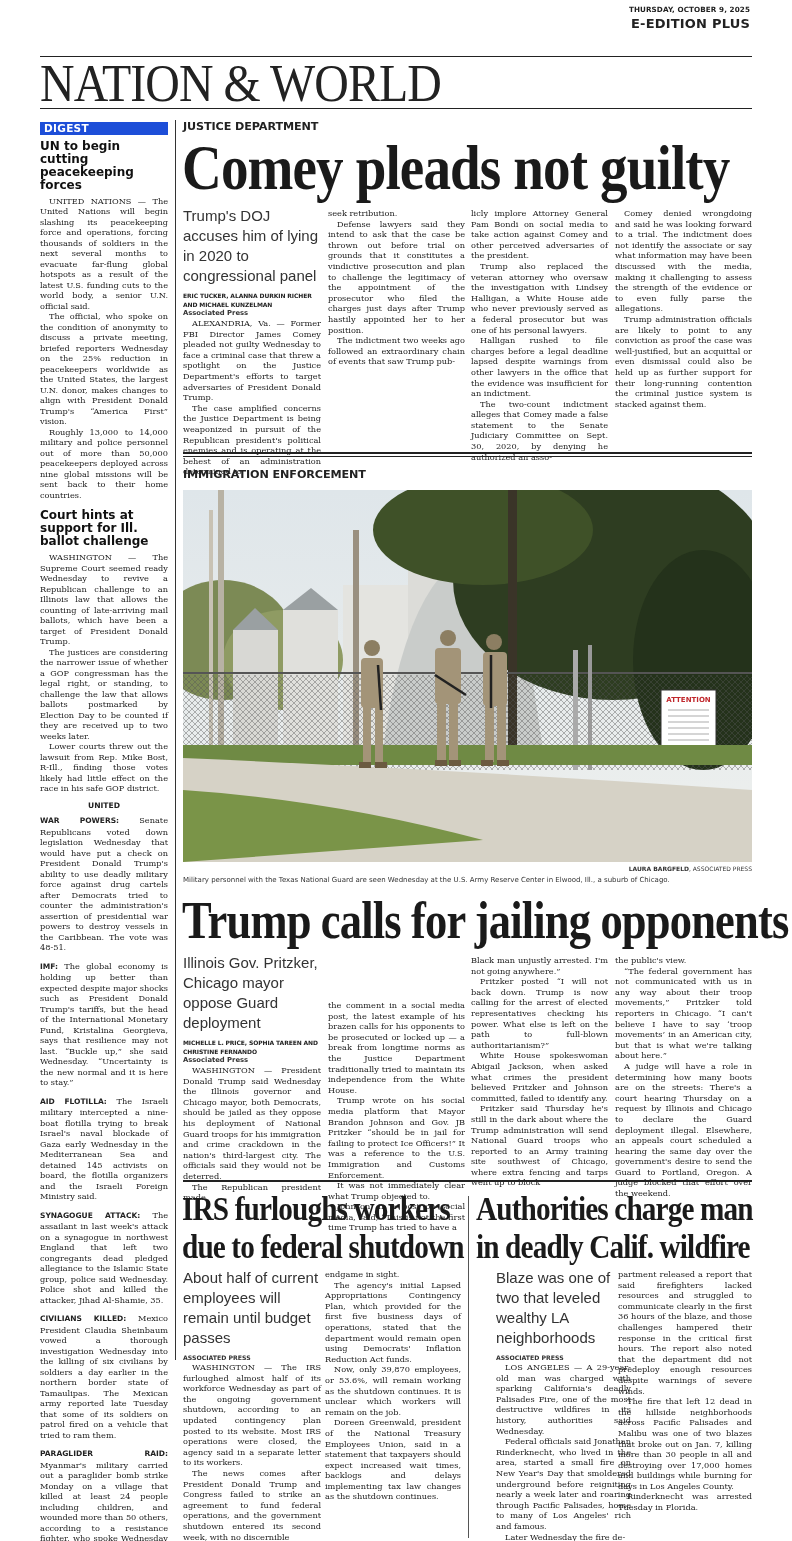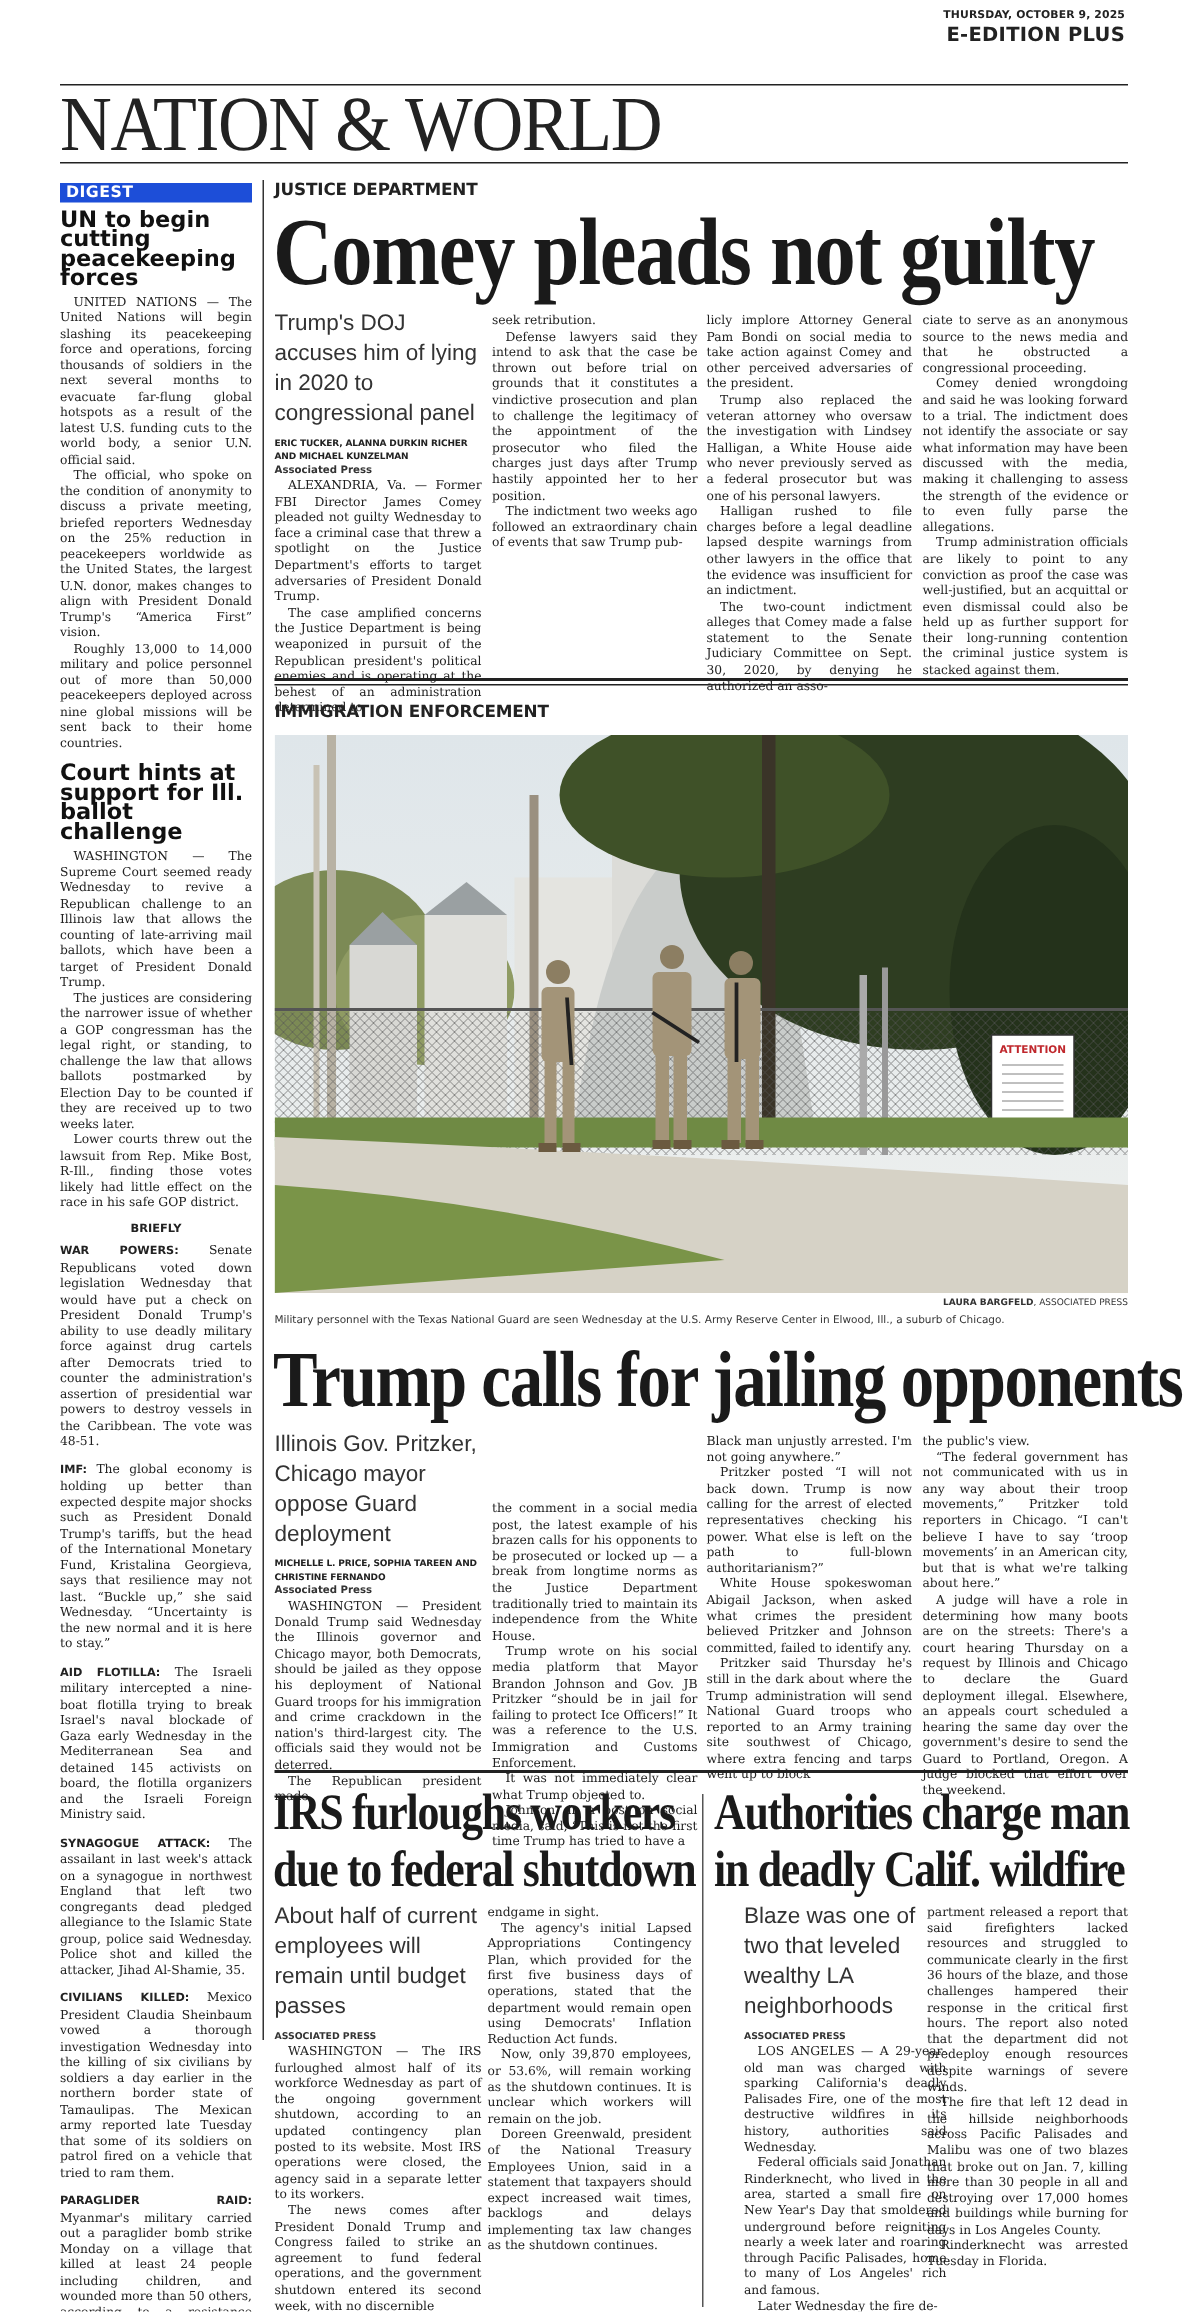--- a/index.html
+++ b/index.html
@@ -9,21 +9,21 @@
 .sans{font-family:"DejaVu Sans","Liberation Sans",sans-serif}
 .masthead-date{right:42px;top:5px;font-size:7.2px;font-weight:bold;letter-spacing:.1px;color:#222}
 .masthead-edition{right:42px;top:16px;font-size:13px;font-weight:bold;color:#222;letter-spacing:.2px}
 .rule-top{left:40px;right:40px;top:56px;height:1px;background:#222}
 .section-title{left:40px;top:58px;font-family:"Liberation Serif",serif;font-size:52px;line-height:52px;letter-spacing:-1px;transform:scaleX(.92);transform-origin:left;color:#222}
 .rule-bot{left:40px;right:40px;top:108px;height:1px;background:#222}
 .col-div{left:175px;top:120px;width:1px;height:1240px;background:#333}
 
 .digest{left:40px;top:122px;width:128px;font-size:8.2px;line-height:10.5px;text-align:justify;hyphens:auto}
 .digest-tag{background:#1d4ed8;color:#fff;font-family:"DejaVu Sans",sans-serif;font-weight:bold;font-size:10.5px;padding:1px 4px;margin-bottom:5px;letter-spacing:.3px}
-.dg-head{font-family:"DejaVu Sans",sans-serif;font-weight:bold;font-size:15px;line-height:13px;margin:0 0 4px;color:#111;text-align:left}
+.dg-head{font-family:"DejaVu Sans",sans-serif;font-weight:bold;font-size:12px;line-height:13px;margin:0 0 4px;color:#111;text-align:left}
 .digest p{text-indent:9px}
 .digest .brief{text-indent:0;margin-top:8px}
 .brief-label{font-family:"DejaVu Sans",sans-serif;font-weight:bold;font-size:7.5px}
 .briefly{text-align:center;font-family:"DejaVu Sans",sans-serif;font-weight:bold;font-size:7.6px;margin:7px 0 4px}
 .credit-ital{text-align:left;font-style:italic;font-size:7.6px}
 
 .kicker{font-family:"DejaVu Sans",sans-serif;font-weight:bold;font-size:11.2px;color:#222;letter-spacing:-.1px}
 .hed{font-family:"Liberation Serif",serif;font-weight:bold;color:#1a1a1a;letter-spacing:-1px;white-space:nowrap;transform-origin:left top}
 .deck{font-family:Liberation Sans, sans-serif;font-size:15px;line-height:20px;color:#333}
 .byline{font-family:"DejaVu Sans",sans-serif;font-weight:bold;font-size:6px;line-height:9px;margin-top:5px;letter-spacing:-.1px}
@@ -54,21 +54,21 @@
     <p>UNITED NATIONS — The United Nations will begin slashing its peacekeeping force and operations, forcing thousands of soldiers in the next several months to evacuate far-flung global hotspots as a result of the latest U.S. funding cuts to the world body, a senior U.N. official said.</p>
     <p>The official, who spoke on the condition of anonymity to discuss a private meeting, briefed reporters Wednesday on the 25% reduction in peacekeepers worldwide as the United States, the largest U.N. donor, makes changes to align with President Donald Trump's “America First” vision.</p>
     <p>Roughly 13,000 to 14,000 military and police personnel out of more than 50,000 peacekeepers deployed across nine global missions will be sent back to their home countries.</p>
   </div>
   <div style="margin-top:9px">
     <h3 class="dg-head">Court hints at support for Ill. ballot challenge</h3>
     <p>WASHINGTON — The Supreme Court seemed ready Wednesday to revive a Republican challenge to an Illinois law that allows the counting of late-arriving mail ballots, which have been a target of President Donald Trump.</p>
     <p>The justices are considering the narrower issue of whether a GOP congressman has the legal right, or standing, to challenge the law that allows ballots postmarked by Election Day to be counted if they are received up to two weeks later.</p>
     <p>Lower courts threw out the lawsuit from Rep. Mike Bost, R-Ill., finding those votes likely had little effect on the race in his safe GOP district.</p>
   </div>
-  <div class="briefly">BRIEFLY</div>
+  <div class="briefly">UNITED</div>
   <p class="brief" style="margin-top:0"><span class="brief-label">WAR POWERS:</span> <span>Senate Republicans voted down legislation Wednesday that would have put a check on President Donald Trump's ability to use deadly military force against drug cartels after Democrats tried to counter the administration's assertion of presidential war powers to destroy vessels in the Caribbean. The vote was 48-51.</span></p>
   <p class="brief"><span class="brief-label">IMF:</span> <span>The global economy is holding up better than expected despite major shocks such as President Donald Trump's tariffs, but the head of the International Monetary Fund, Kristalina Georgieva, says that resilience may not last. “Buckle up,” she said Wednesday. “Uncertainty is the new normal and it is here to stay.”</span></p>
   <p class="brief"><span class="brief-label">AID FLOTILLA:</span> <span>The Israeli military intercepted a nine-boat flotilla trying to break Israel's naval blockade of Gaza early Wednesday in the Mediterranean Sea and detained 145 activists on board, the flotilla organizers and the Israeli Foreign Ministry said.</span></p>
   <p class="brief"><span class="brief-label">SYNAGOGUE ATTACK:</span> <span>The assailant in last week's attack on a synagogue in northwest England that left two congregants dead pledged allegiance to the Islamic State group, police said Wednesday. Police shot and killed the attacker, Jihad Al-Shamie, 35.</span></p>
   <p class="brief"><span class="brief-label">CIVILIANS KILLED:</span> <span>Mexico President Claudia Sheinbaum vowed a thorough investigation Wednesday into the killing of six civilians by soldiers a day earlier in the northern border state of Tamaulipas. The Mexican army reported late Tuesday that some of its soldiers on patrol fired on a vehicle that tried to ram them.</span></p>
   <p class="brief"><span class="brief-label">PARAGLIDER RAID:</span> <span>Myanmar's military carried out a paraglider bomb strike Monday on a village that killed at least 24 people including children, and wounded more than 50 others, according to a resistance fighter, who spoke Wednesday on condition of anonymity.</span></p>
   <div class="credit-ital">— Associated Press</div>
 
 </div>
 
@@ -88,21 +88,20 @@
   <p>Defense lawyers said they intend to ask that the case be thrown out before trial on grounds that it constitutes a vindictive prosecution and plan to challenge the legitimacy of the appointment of the prosecutor who filed the charges just days after Trump hastily appointed her to her position.</p>
   <p>The indictment two weeks ago followed an extraordinary chain of events that saw Trump pub-</p>
 </div>
 <div class="col" style="left:471px;top:208px;width:137px">
   <p class="cont">licly implore Attorney General Pam Bondi on social media to take action against Comey and other perceived adversaries of the president.</p>
   <p>Trump also replaced the veteran attorney who oversaw the investigation with Lindsey Halligan, a White House aide who never previously served as a federal prosecutor but was one of his personal lawyers.</p>
   <p>Halligan rushed to file charges before a legal deadline lapsed despite warnings from other lawyers in the office that the evidence was insufficient for an indictment.</p>
   <p>The two-count indictment alleges that Comey made a false statement to the Senate Judiciary Committee on Sept. 30, 2020, by denying he authorized an asso-</p>
 </div>
 <div class="col" style="left:615px;top:208px;width:137px">
-  <p class="cont">ciate to serve as an anonymous source to the news media and that he obstructed a congressional proceeding.</p>
   <p>Comey denied wrongdoing and said he was looking forward to a trial. The indictment does not identify the associate or say what information may have been discussed with the media, making it challenging to assess the strength of the evidence or to even fully parse the allegations.</p>
   <p>Trump administration officials are likely to point to any conviction as proof the case was well-justified, but an acquittal or even dismissal could also be held up as further support for their long-running contention the criminal justice system is stacked against them.</p>
 </div>
 <div class="hrule" style="top:452px;height:2px"></div>
 <div class="hrule" style="top:456px;height:1px"></div>
 
 <div class="abs kicker" style="left:183px;top:468px">IMMIGRATION ENFORCEMENT</div>
 <div class="abs photo">
   <svg width="569" height="372" viewBox="0 0 569 372">
     <defs>

